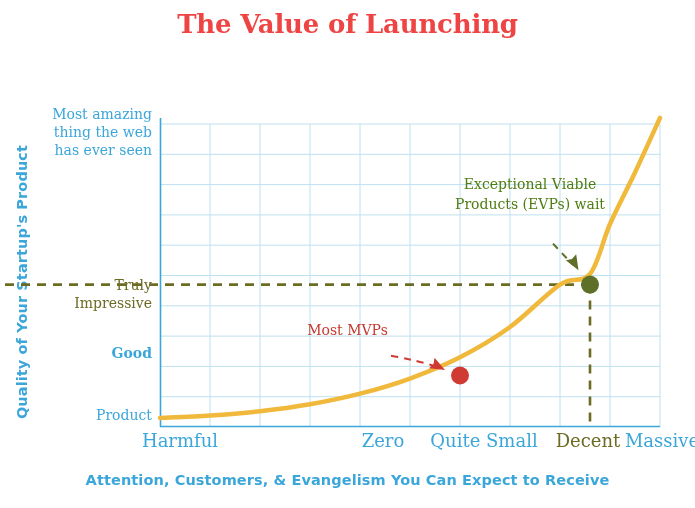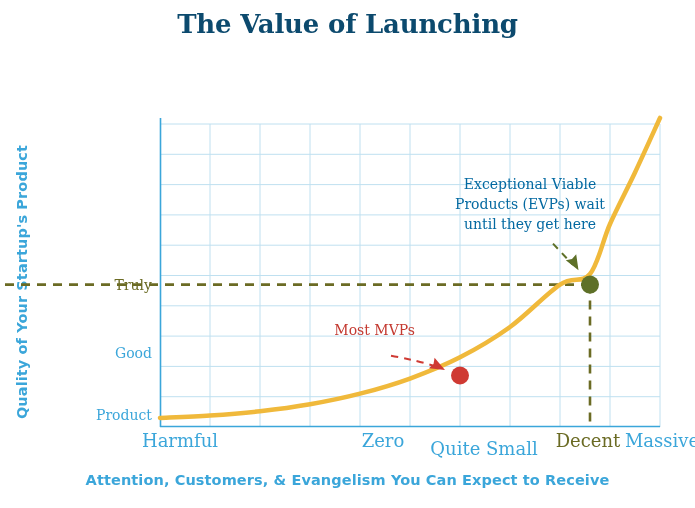--- a/index.html
+++ b/index.html
@@ -26,21 +26,21 @@
   .chart-title {
     position: absolute;
     left: 0;
     top: 8px;
     width: 695px;
     text-align: center;
     font-family: "DejaVu Serif", serif;
     font-weight: bold;
     font-size: 26px;
     line-height: 32px;
-    color: #0c4a6e;
+    color: #ef4444;
     letter-spacing: -0.2px;
   }
   .chart-title .line2 { display: block; }
 
   
   .ylabel-title {
     position: absolute;
     left: -143px;
     top: 274px;
     width: 330px;
@@ -110,55 +110,61 @@
     position: absolute;
     font-family: "DejaVu Serif", serif;
     font-size: 14px;
     line-height: 20px;
   }
   .annot-evp {
     left: 415px;
     top: 174px;
     width: 230px;
     text-align: center;
-    color: #0369a1;
+    color: #4d7c0f;
   }
   .annot-mvp {
     left: 280px;
     top: 320px;
     width: 135px;
-    text-align: right;
+    text-align: center;
     color: #c43a31;
   }
 </style>
 </head>
 <body>
 
 <div id="chart-root">
 
   <div class="chart-title">
     <span>The Value of Launching</span>
   </div>
 
   <div class="ylabel-title">Quality of Your Startup's Product</div>
 
   <div class="xlabel-title">Attention, Customers, &amp; Evangelism You Can Expect to Receive</div>
 
+  <div class="ytick" style="top:105px;">
+    <div>Most amazing</div>
+    <div>thing the web</div>
+    <div>has ever seen</div>
+  </div>
 
   <div class="ytick highlight" style="top:276px;">
     <div>Truly</div>
-  </div>
-
-  <div class="ytick" style="top:344px;">Good</div>
+    <div>Impressive</div>
+  </div>
+
+  <div class="ytick" style="top:344px;font-weight:bold;">Good</div>
 
   <div class="ytick" style="top:406px;">Product</div>
 
   <div class="xtick" style="left:120px;">Harmful</div>
   <div class="xtick" style="left:323px;">Zero</div>
-  <div class="xtick" style="left:424px;margin-top:8px;">Quite Small</div>
+  <div class="xtick" style="left:424px;">Quite Small</div>
   <div class="xtick highlight" style="left:528px;">Decent</div>
   <div class="xtick" style="left:602px;">Massive</div>
 
   <div class="plot">
     <svg class="plot-svg" width="500" height="303" viewBox="0 0 500 303">
       <g id="gridlines">
           <line x1="50" y1="0" x2="50" y2="303" stroke="#bfe0f0" stroke-width="1"></line>
           <line x1="100" y1="0" x2="100" y2="303" stroke="#bfe0f0" stroke-width="1"></line>
           <line x1="150" y1="0" x2="150" y2="303" stroke="#bfe0f0" stroke-width="1"></line>
           <line x1="200" y1="0" x2="200" y2="303" stroke="#bfe0f0" stroke-width="1"></line>
@@ -199,20 +205,19 @@
       <g id="markers">
           <circle cx="300" cy="251.49" r="9" fill="#cf3a33"></circle>
           <circle cx="430" cy="160.59" r="9" fill="#5e7028"></circle>
         </g>
     </svg>
   </div>
 
   <div class="annot annot-evp">
     <div>Exceptional Viable</div>
     <div>Products (EVPs) wait</div>
-    <div>until they get here</div>
   </div>
 
   <div class="annot annot-mvp">
     <div>Most MVPs</div>
   </div>
 
 </div>
 
 </body></html>

